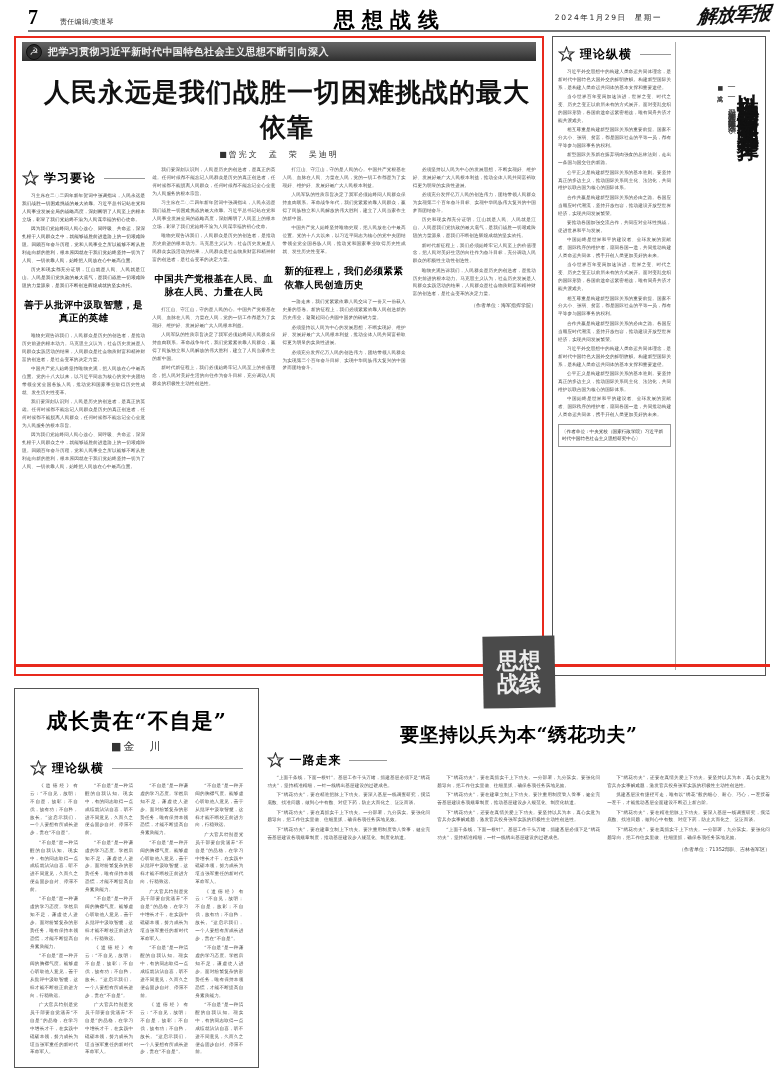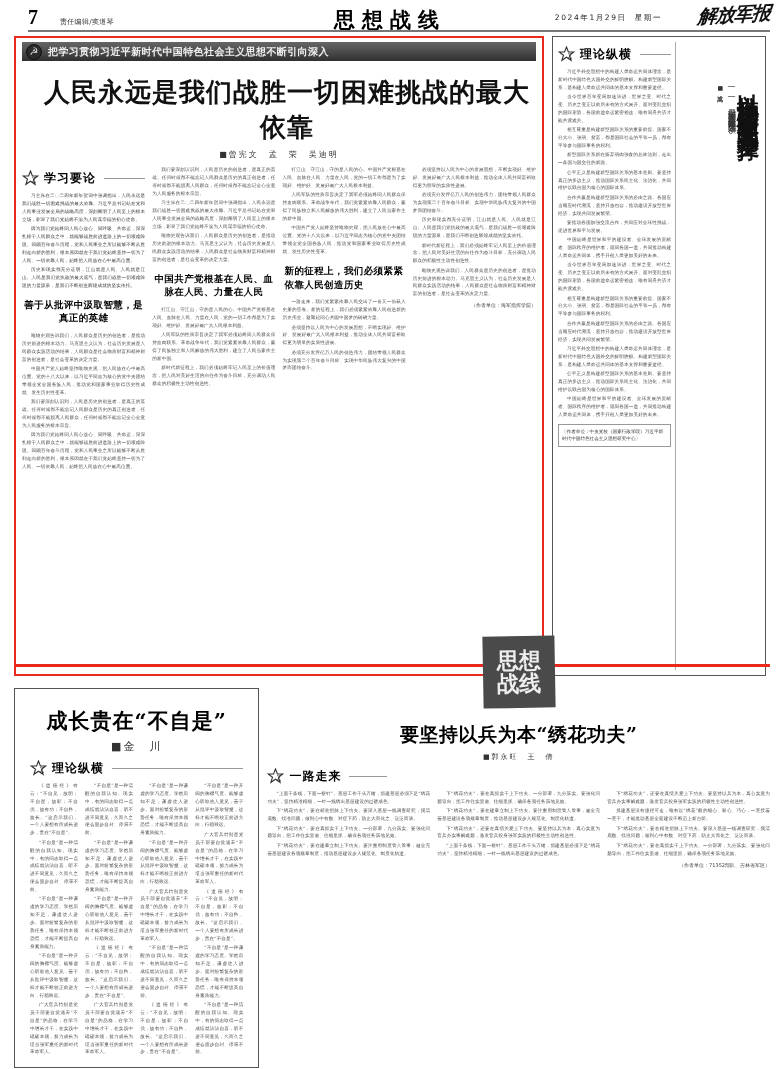--- a/index.html
+++ b/index.html
@@ -349,21 +349,20 @@
           </div>
         </div>
       </div>
     </div>
 
     <div class="br">
       <div style="display:flex; justify-content:center; margin-top:-52px; margin-bottom:6px;">
         <div class="seal">思想战线</div>
       </div>
       <div class="br-headline">要坚持以兵为本“绣花功夫”</div>
-      <div class="br-byline">■郭永旺　王　倩</div>
 
       <div class="sectag" style="width:120px;">
         <span class="star">
           <svg width="17" height="17" viewBox="0 0 17 17">
             <polygon points="8.5,1 10.4,6 15.8,6 11.5,9.2 13.1,14.3 8.5,11.2 3.9,14.3 5.5,9.2 1.2,6 6.6,6" fill="none" stroke="#333" stroke-width="1.1"></polygon>
             <text x="9.5" y="12.5" font-size="8" font-family="serif" fill="#333">Z</text>
           </svg>
         </span>
         <span class="sectag-label">一路走来</span>
         <span class="rule"></span>

